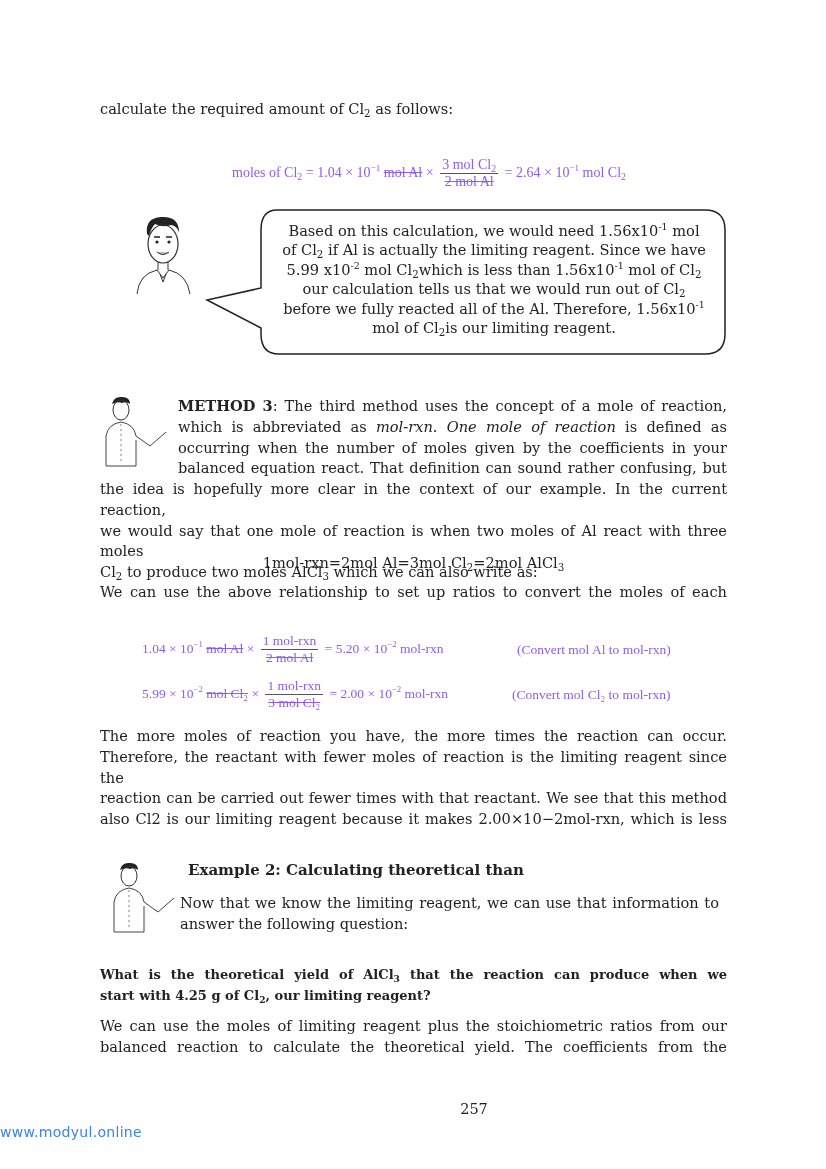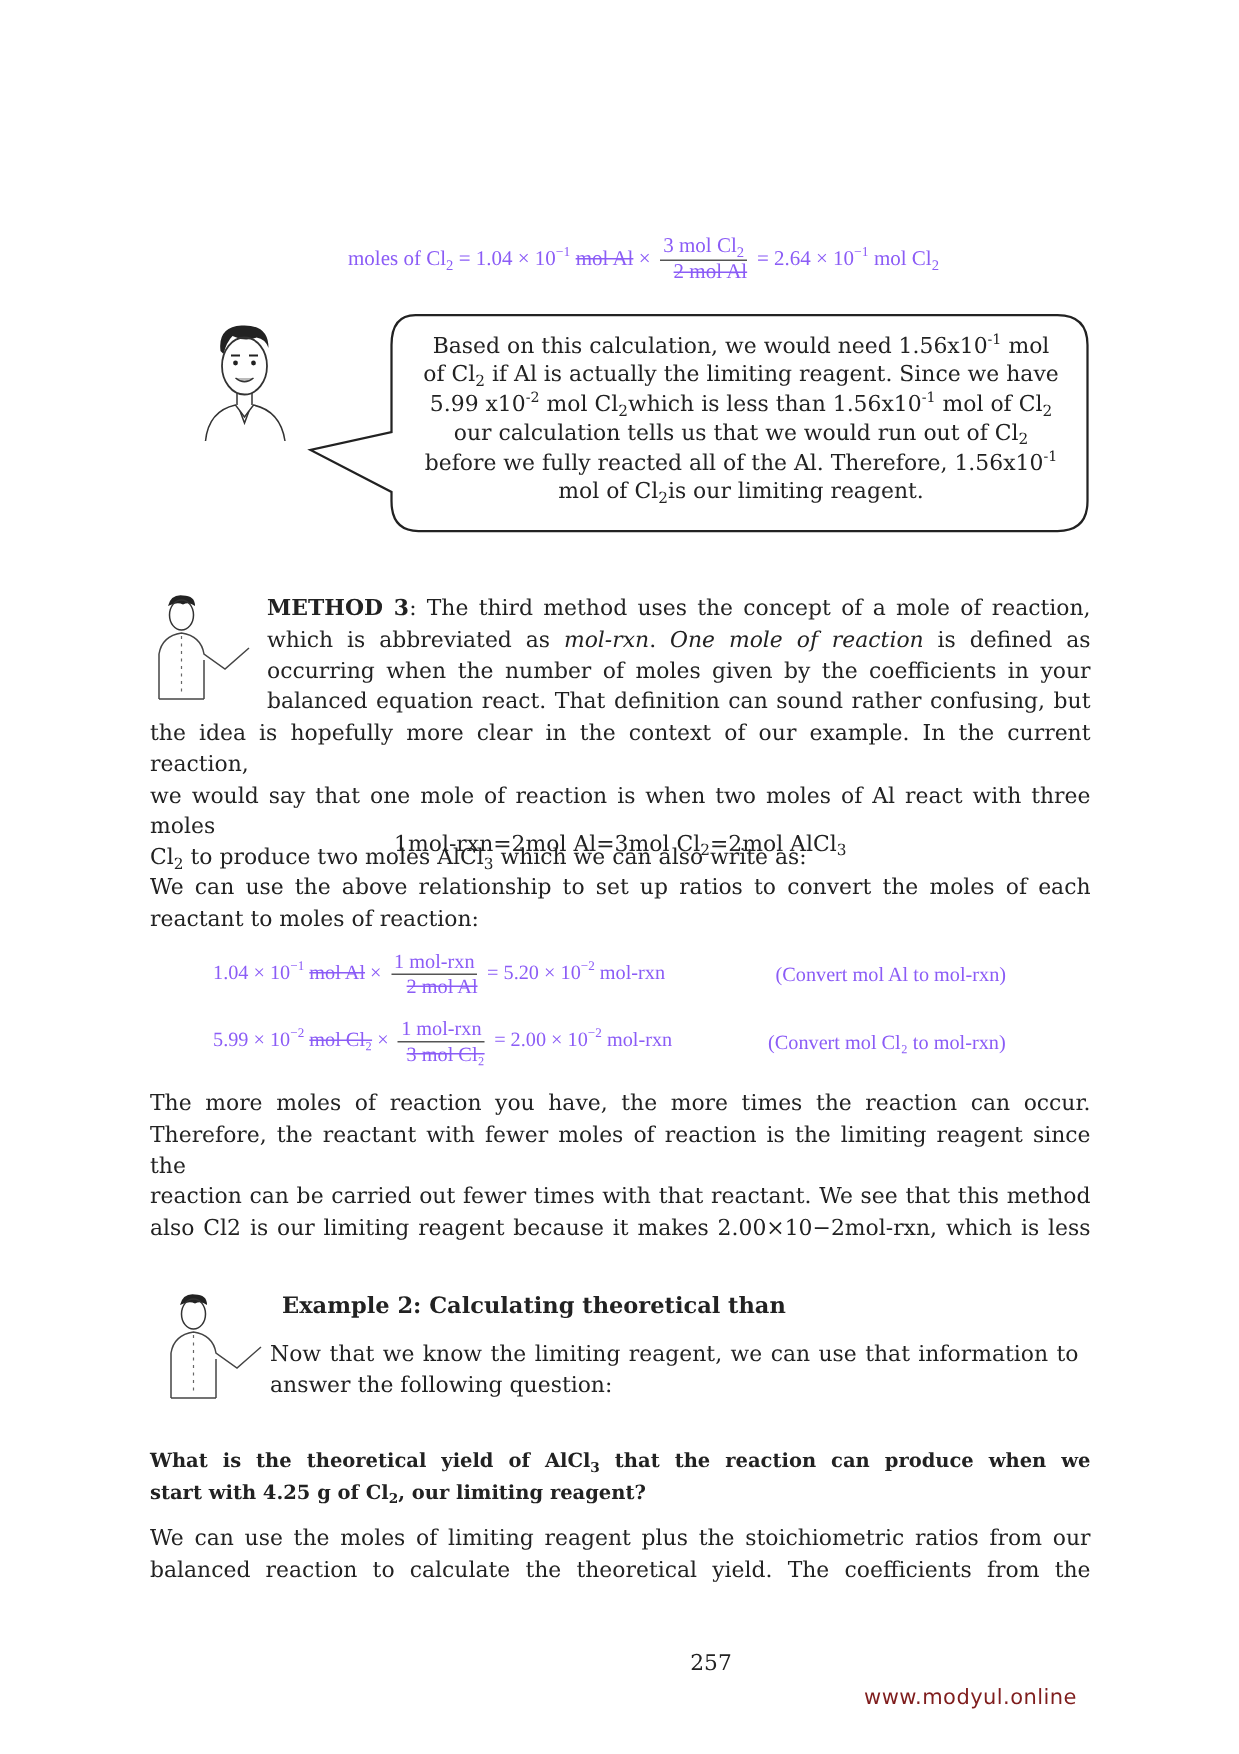--- a/index.html
+++ b/index.html
@@ -1,35 +1,36 @@
 <!DOCTYPE html>
 <html><head>
 <meta charset="utf-8">
 <style>
   html, body { margin: 0; padding: 0; background: #ffffff; }
   body { width: 826px; height: 1169px; position: relative; overflow: hidden;
          font-family: "DejaVu Serif", serif; color: #222; }
   .abs { position: absolute; }
   .p { font-size: 14.6px; line-height: 20.8px; text-align: justify; }
   .eq { font-family: "Liberation Serif", serif; color: #8b5cf6; font-size: 13.5px; white-space: nowrap; }
-  .frac { display: inline-block; vertical-align: middle; text-align: right; margin: 0 3px; }
+  .frac { display: inline-block; vertical-align: middle; text-align: center; margin: 0 3px; }
   .frac span { display: block; line-height: 14px; }
   .frac .num { border-bottom: 1px solid #555; padding: 0 2px 1px; }
   .frac .den { padding-top: 1px; }
   .strike { text-decoration: line-through; }
   sub { font-size: 70%; vertical-align: -3px; line-height: 0; }
   sup { font-size: 65%; vertical-align: 6px; line-height: 0; }
   .bubble-text { font-size: 14.6px; line-height: 19.4px; text-align: center; }
   .bold { font-weight: bold; }
   .ital { font-style: italic; }
 </style>
 </head>
 <body>
 
 <div class="abs p" style="left:100px; top:99px; width:627px;">
+  <div><span>calculate the required amount of Cl</span><sub>2</sub><span> as follows:</span></div>
 </div>
 
 <div class="abs eq" style="left:232px; top:158px; font-size:14px;">
   <span>moles of Cl</span><sub>2</sub><span> = </span><span>1.04 × 10</span><sup>−1</sup>&nbsp;<span class="strike">mol Al</span><span> × </span><span class="frac"><span class="num"><span style="display:inline">3 mol Cl</span><sub>2</sub></span><span class="den strike">2 mol Al</span></span> = <span>2.64 × 10</span><sup>−1</sup><span> mol Cl</span><sub>2</sub>
 </div>
 
 <svg class="abs" style="left:133px; top:212px;" width="60" height="85" viewBox="0 0 60 85">
   <path d="M14 22 Q12 6 28 5 Q46 4 46 20 Q44 14 38 13 Q30 16 22 12 Q18 16 16 24 Z" fill="#222"></path>
   <ellipse cx="30" cy="32" rx="15" ry="19" fill="none" stroke="#333" stroke-width="1.2"></ellipse>
   <circle cx="24" cy="30" r="1.6" fill="#222"></circle>
@@ -73,21 +74,20 @@
   <div style="text-align-last:justify;">we would say that one mole of reaction is when two moles of Al react with three moles</div>
   <div><span>Cl</span><sub>2</sub><span> to produce two moles AlCl</span><sub>3</sub><span> which we can also write as:</span></div>
 </div>
 
 <div class="abs p" style="left:100px; top:553px; width:627px; text-align:center;">
   <span>1mol-rxn=2mol Al=3mol Cl</span><sub>2</sub><span>=2mol AlCl</span><sub>3</sub>
 </div>
 
 <div class="abs p" style="left:100px; top:582px; width:627px;">
   <div style="text-align-last:justify;">We can use the above relationship to set up ratios to convert the moles of each</div>
-  <div>reactant to moles of reaction:</div>
 </div>
 
 <div class="abs eq" style="left:142px; top:634px;">
   <span>1.04 × 10</span><sup>−1</sup>&nbsp;<span class="strike">mol Al</span> × <span class="frac"><span class="num">1 mol-rxn</span><span class="den strike">2 mol Al</span></span> <span>= 5.20 × 10</span><sup>−2</sup><span> mol-rxn</span>
 </div>
 <div class="abs eq" style="left:517px; top:642px;">(Convert mol Al to mol-rxn)</div>
 
 <div class="abs eq" style="left:142px; top:679px;">
   <span>5.99 × 10</span><sup>−2</sup>&nbsp;<span class="strike">mol Cl₂</span> × <span class="frac"><span class="num">1 mol-rxn</span><span class="den strike">3 mol Cl₂</span></span> <span>= 2.00 × 10</span><sup>−2</sup><span> mol-rxn</span>
 </div>
@@ -119,13 +119,13 @@
   <div style="text-align-last:justify;"><span>What is the theoretical yield of AlCl</span><sub>3</sub><span> that the reaction can produce when we</span></div>
   <div><span>start with 4.25 g of Cl</span><sub>2</sub><span>, our limiting reagent?</span></div>
 </div>
 
 <div class="abs p" style="left:100px; top:1016px; width:627px;">
   <div style="text-align-last:justify;">We can use the moles of limiting reagent plus the stoichiometric ratios from our</div>
   <div style="text-align-last:justify;">balanced reaction to calculate the theoretical yield. The coefficients from the</div>
 </div>
 
 <div class="abs" style="left:17px; top:1101px; width:826px; text-align:center; font-size:14.5px; color:#222;margin-left:44px;">257</div>
-<div class="abs" style="left:0; top:1124px; width:718px; text-align:right; font-family:'DejaVu Sans', sans-serif; font-size:14px; color:#7f1d1d; letter-spacing:0.3px;">www.modyul.online</div>
+<div class="abs" style="left:0; top:1124px; width:718px; text-align:left; font-family:'DejaVu Sans', sans-serif; font-size:14px; color:#3b82f6; letter-spacing:0.3px;">www.modyul.online</div>
 
 </body></html>

